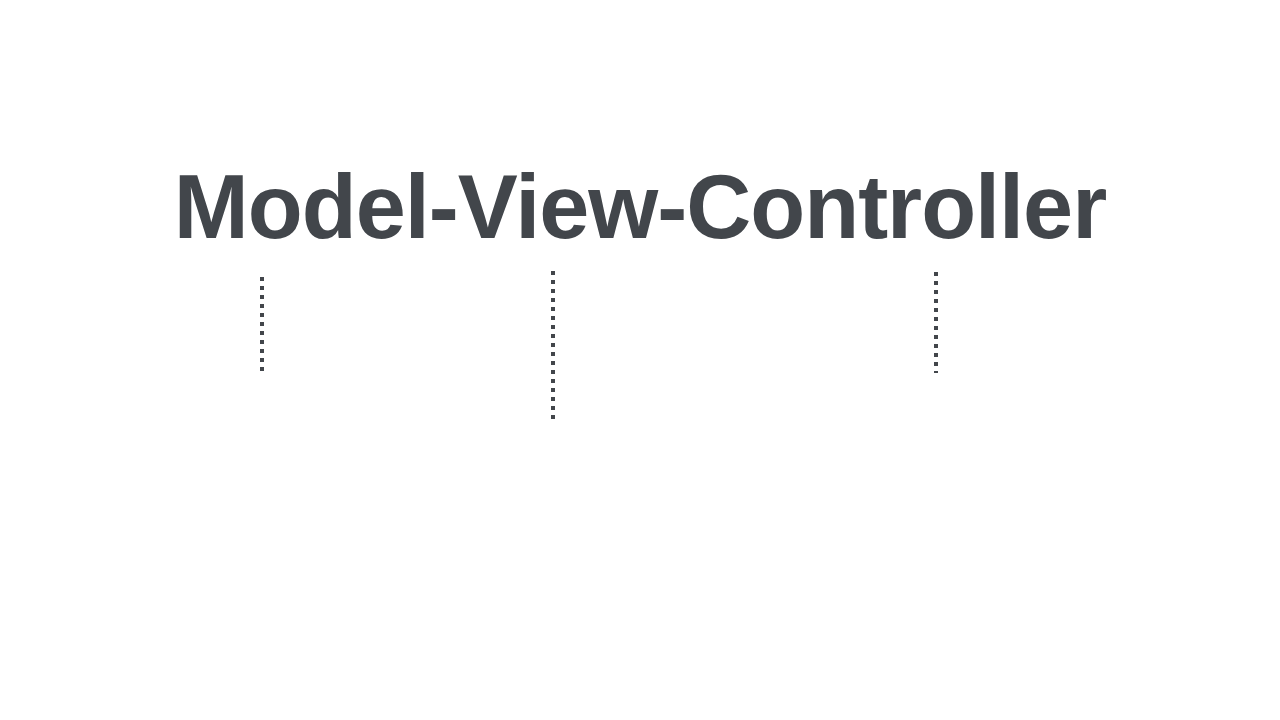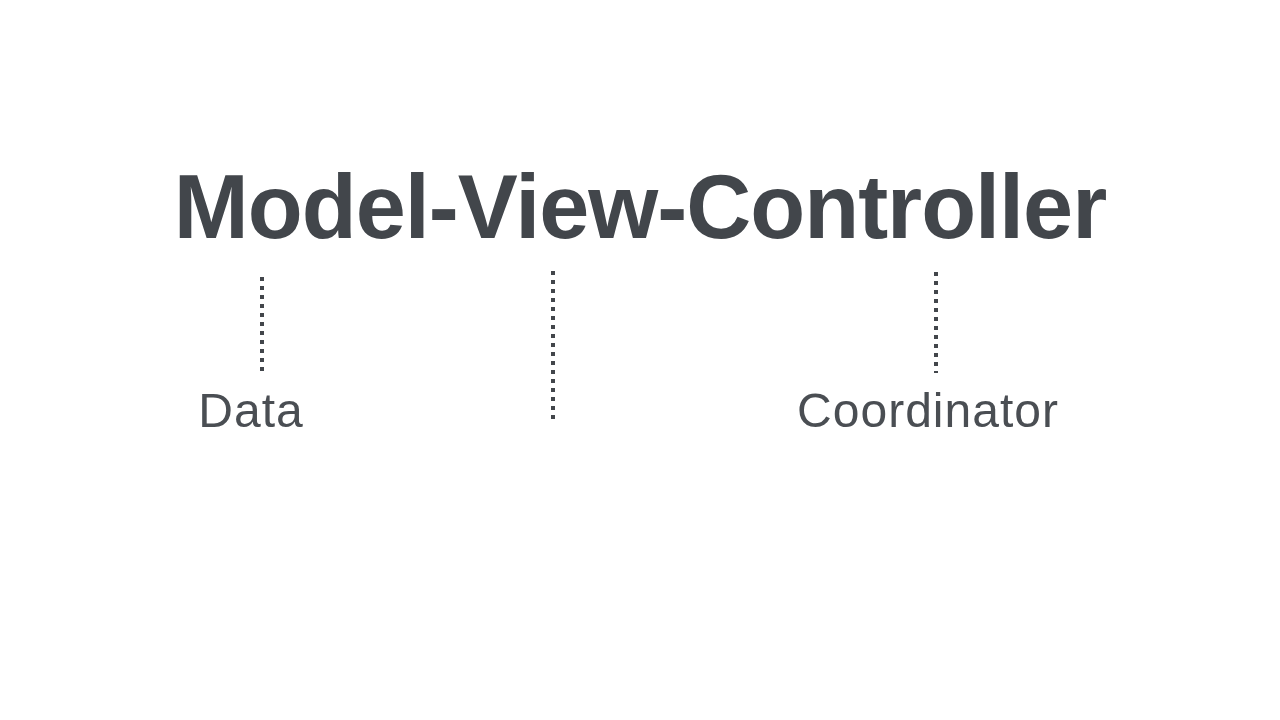--- a/index.html
+++ b/index.html
@@ -67,18 +67,16 @@
 <div class="stage">
 
   <div class="title">Model-View-Controller</div>
 
   <div class="connector model"></div>
 
   <div class="connector view"></div>
 
   <div class="connector controller"></div>
 
-  <div class="term-label model">Data</div>
 
 
-  <div class="term-label controller">Coordinator</div>
 
 </div>
 
 </body></html>

